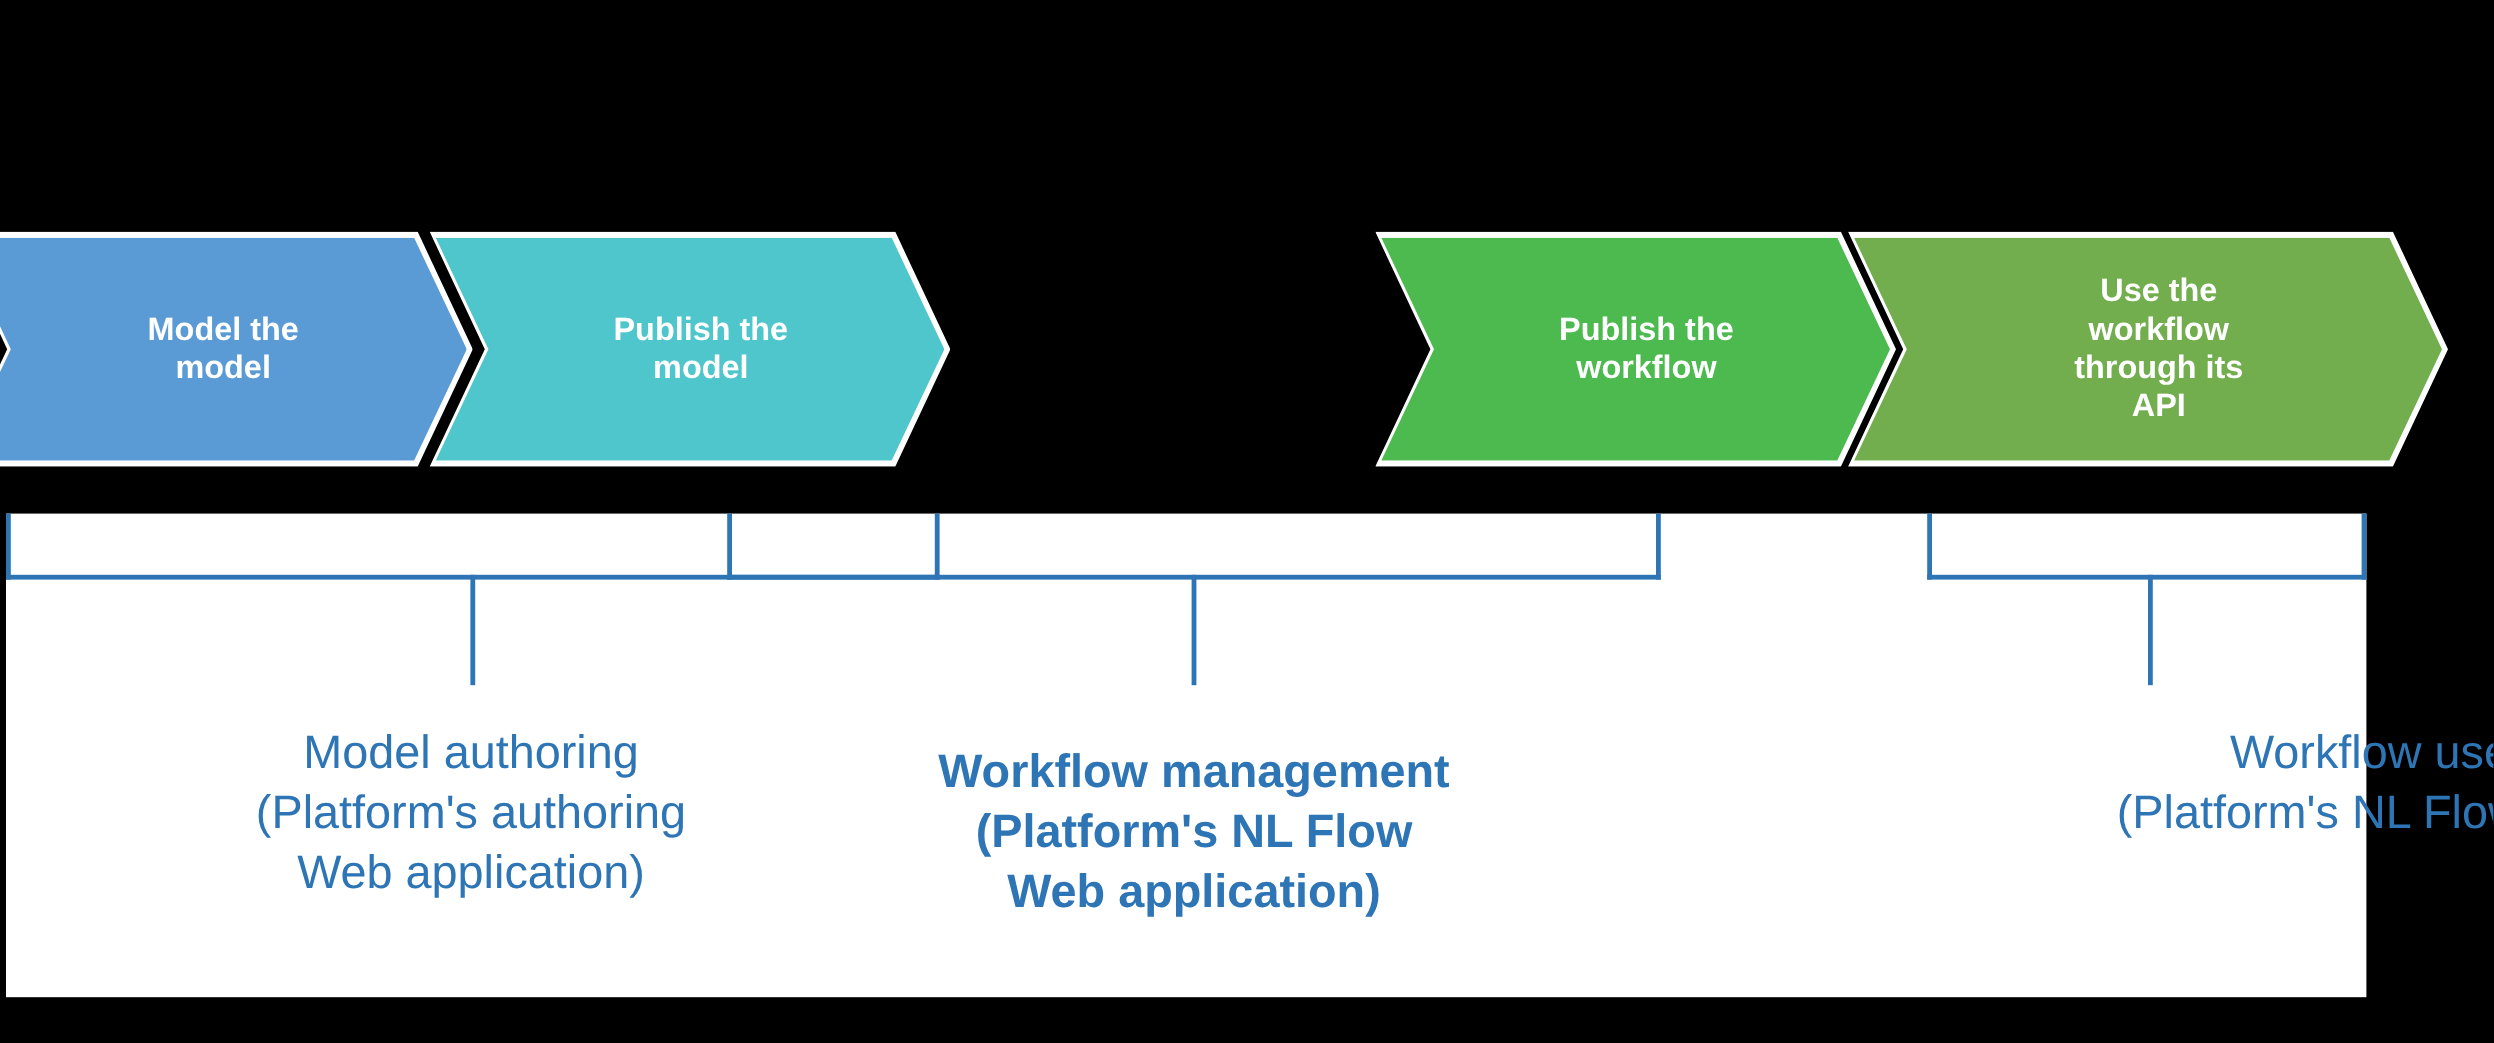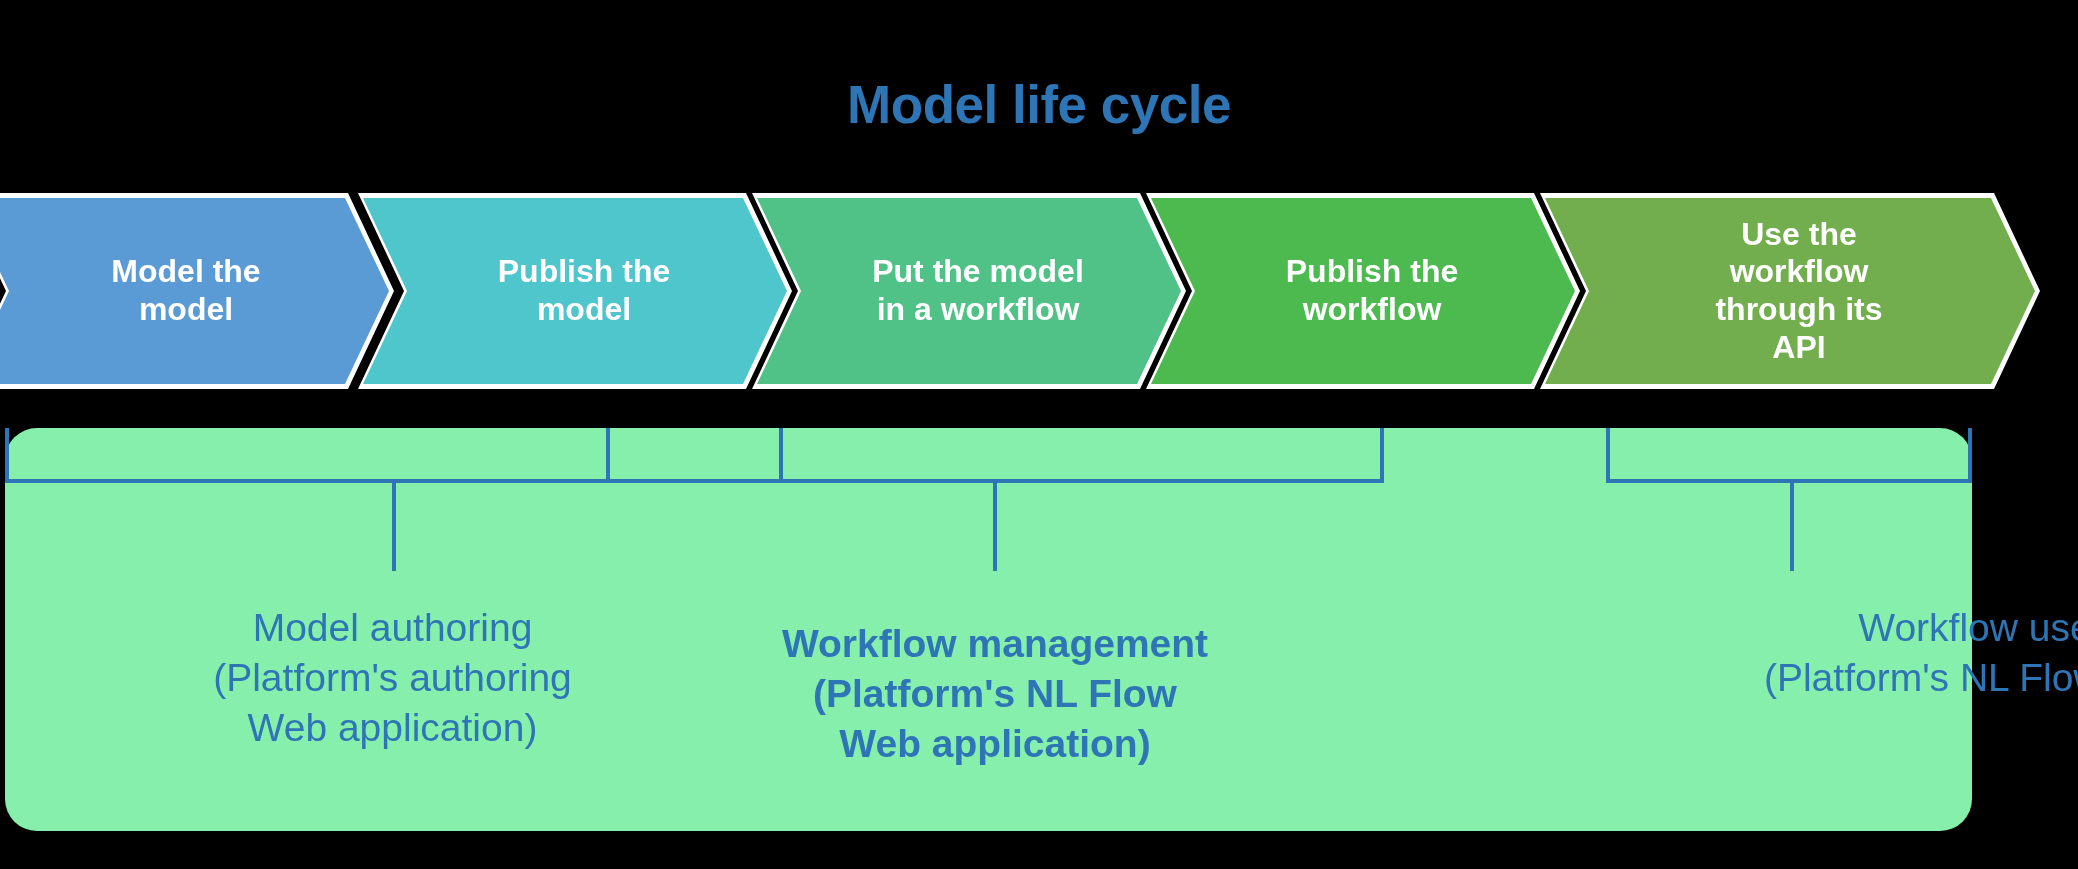--- a/index.html
+++ b/index.html
@@ -57,37 +57,36 @@
     bottom: 5px;
     display: flex;
     align-items: center;
     justify-content: center;
     -webkit-clip-path: polygon(0 0, calc(100% - 44px) 0, 100% 50%, calc(100% - 44px) 100%, 0 100%, 44px 50%);
     clip-path: polygon(0 0, calc(100% - 44px) 0, 100% 50%, calc(100% - 44px) 100%, 0 100%, 44px 50%);
   }
   .chevron-label {
     color: #FFFFFF;
     font-weight: bold;
-    font-size: 32px;
+    font-size: 27px;
     line-height: 1.18;
     text-align: center;
     white-space: pre-line;
     padding-left: 30px;
     padding-right: 12px;
   }
 
   
   #panel {
     position: absolute;
     left: 5px;
     top: 428px;
     width: 1967px;
     height: 403px;
-    background: #86efac;
-    border-radius: 32px;
+    background: #ffffff;
   }
 
   
   .bracket {
     position: absolute;
     top: 0;
     height: 55px;
     border-left: 4px solid #2E75B6;
     border-right: 4px solid #2E75B6;
     border-bottom: 4px solid #2E75B6;
@@ -111,44 +110,37 @@
   .group-label.bold {
     font-weight: bold;
     margin-top: 16px;
   }
 </style>
 </head>
 <body>
 
 <div id="canvas">
 
-  <div id="title">Model life cycle</div>
 
   <div id="chevron-band">
 
     <div class="chevron-outline" style="left:-40px; width:434px;">
       <div class="chevron-inner" style="background:#5B9BD5;">
         <span class="chevron-label">Model the
 model</span>
       </div>
     </div>
 
     <div class="chevron-outline" style="left:358px; width:434px;">
       <div class="chevron-inner" style="background:#4FC6CC;">
         <span class="chevron-label">Publish the
 model</span>
       </div>
     </div>
 
-    <div class="chevron-outline" style="left:752px; width:434px;">
-      <div class="chevron-inner" style="background:#51C287;">
-        <span class="chevron-label">Put the model
-in a workflow</span>
-      </div>
-    </div>
 
     <div class="chevron-outline" style="left:1146px; width:434px;">
       <div class="chevron-inner" style="background:#4CBA4E;">
         <span class="chevron-label">Publish the
 workflow</span>
       </div>
     </div>
 
     <div class="chevron-outline" style="left:1540px; width:500px;">
       <div class="chevron-inner" style="background:#72AE4D;">

